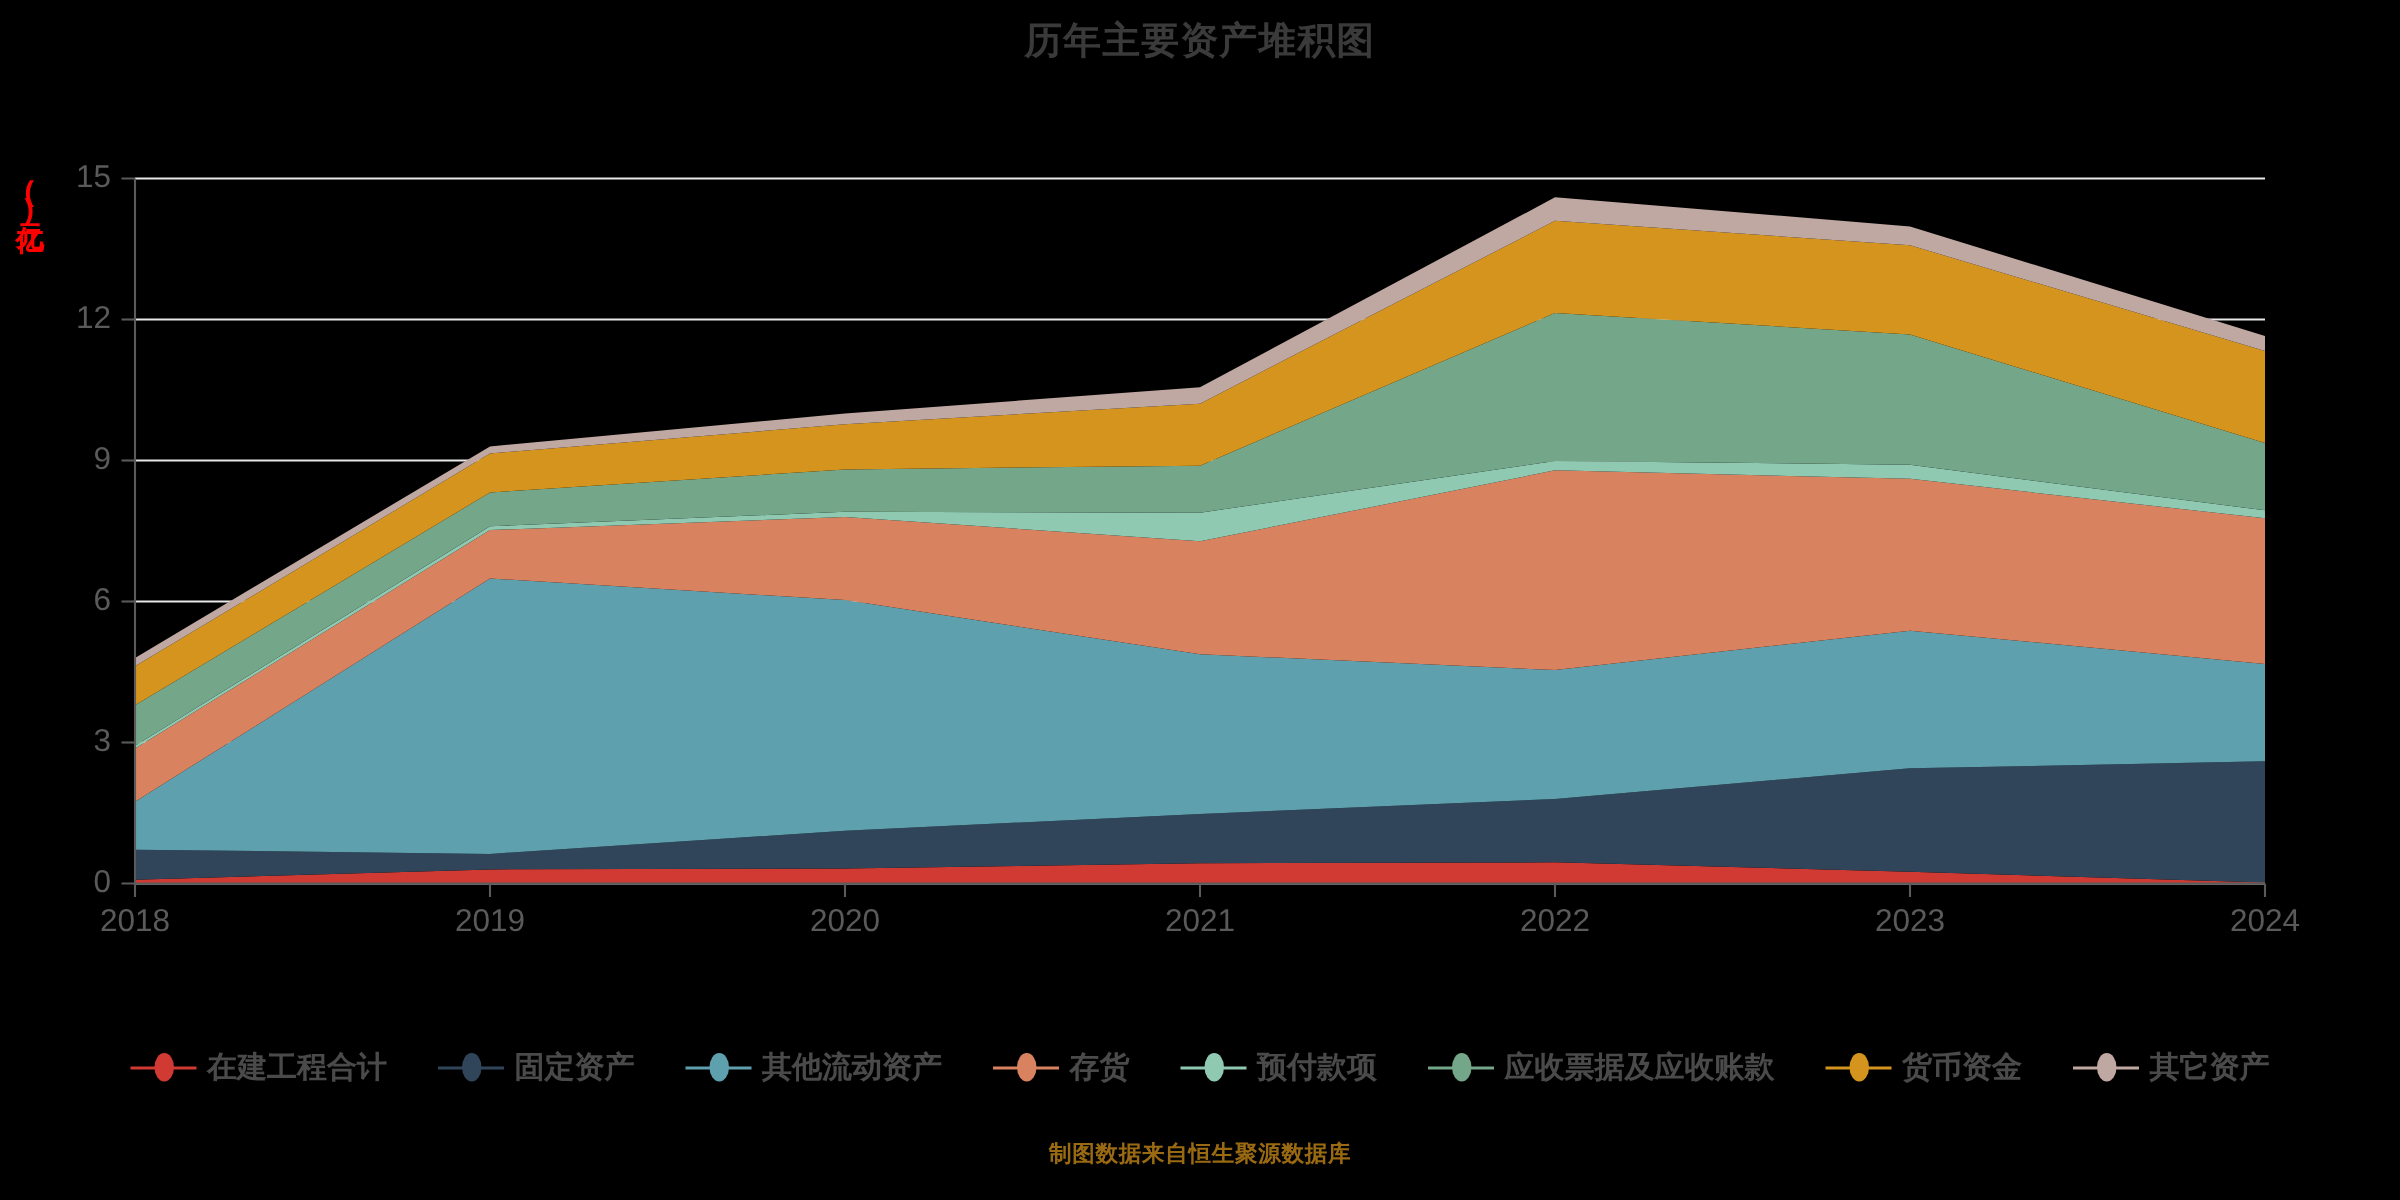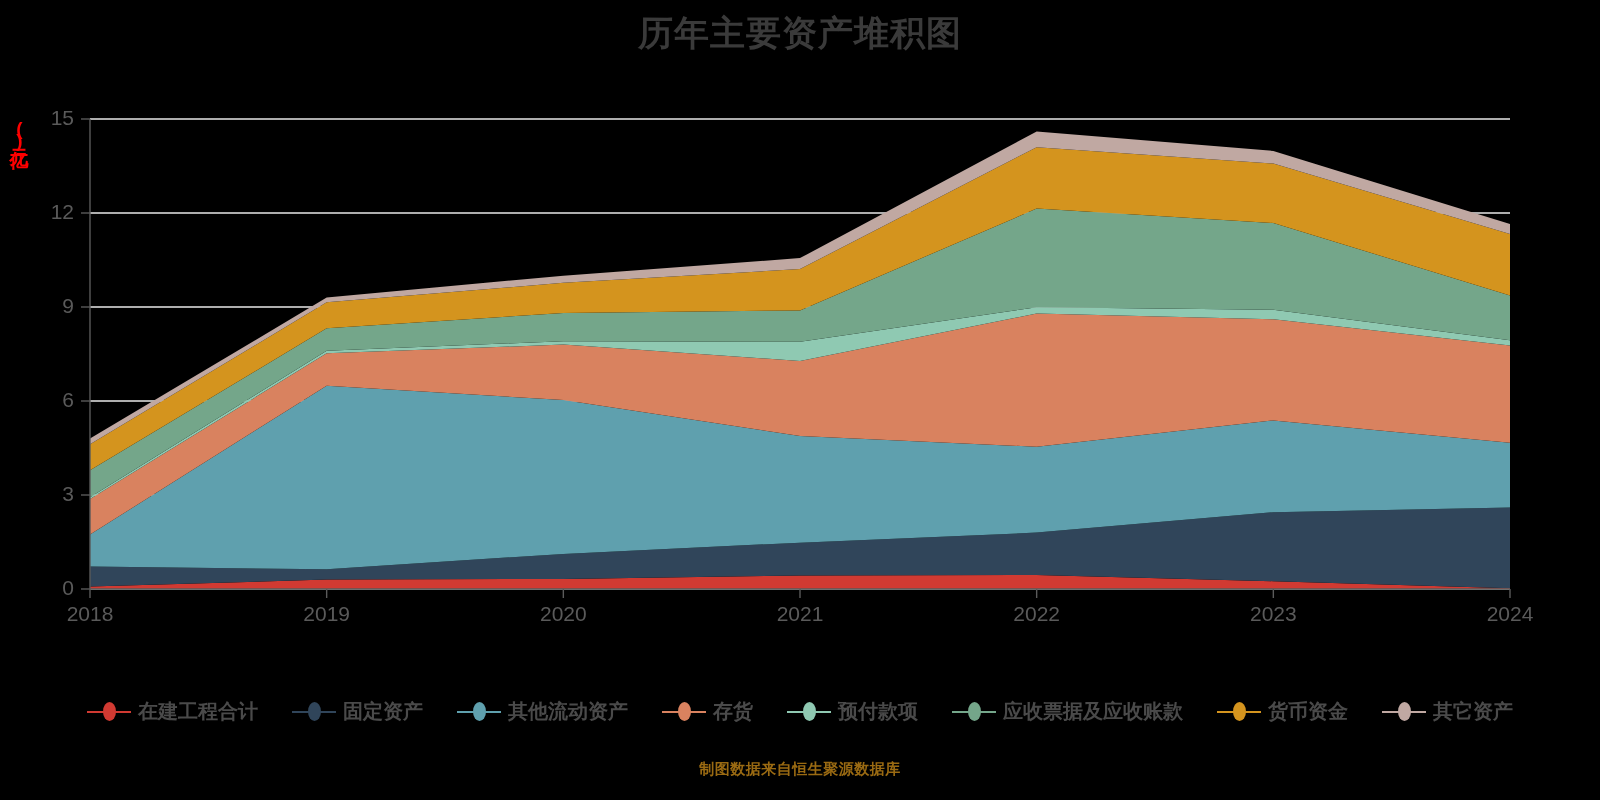--- a/index.html
+++ b/index.html
@@ -1,21 +1,21 @@
 <!DOCTYPE html>
 <html><head>
 <meta charset="utf-8">
 <style>
   html,body{margin:0;padding:0;background:#000;}
   body{width:1600px;height:800px;overflow:hidden;font-family:"Liberation Sans","DejaVu Sans",sans-serif;}
   #root{position:relative;width:1600px;height:800px;background:#000;}
 
   #chart-title{
     position:absolute;left:0;top:10px;width:1600px;text-align:center;
-    font-size:35px;font-weight:bold;color:#3a3a3a;letter-spacing:1px;
+    font-size:25px;font-weight:bold;color:#3a3a3a;letter-spacing:1px;
   }
 
   #plot-wrap{position:absolute;left:0;top:90px;width:1600px;height:545px;}
   svg{display:block;}
 
   .tick-label{fill:#5a5a5a;font-size:21px;font-family:"Liberation Sans","DejaVu Sans",sans-serif;}
   .ytick{text-anchor:end;dominant-baseline:middle;}
   .xtick{text-anchor:middle;dominant-baseline:hanging;}
   .axis-line{stroke:#5a5a5a;stroke-width:1.4;}
   .grid-line{stroke:#e8e8e8;stroke-width:1.4;}

